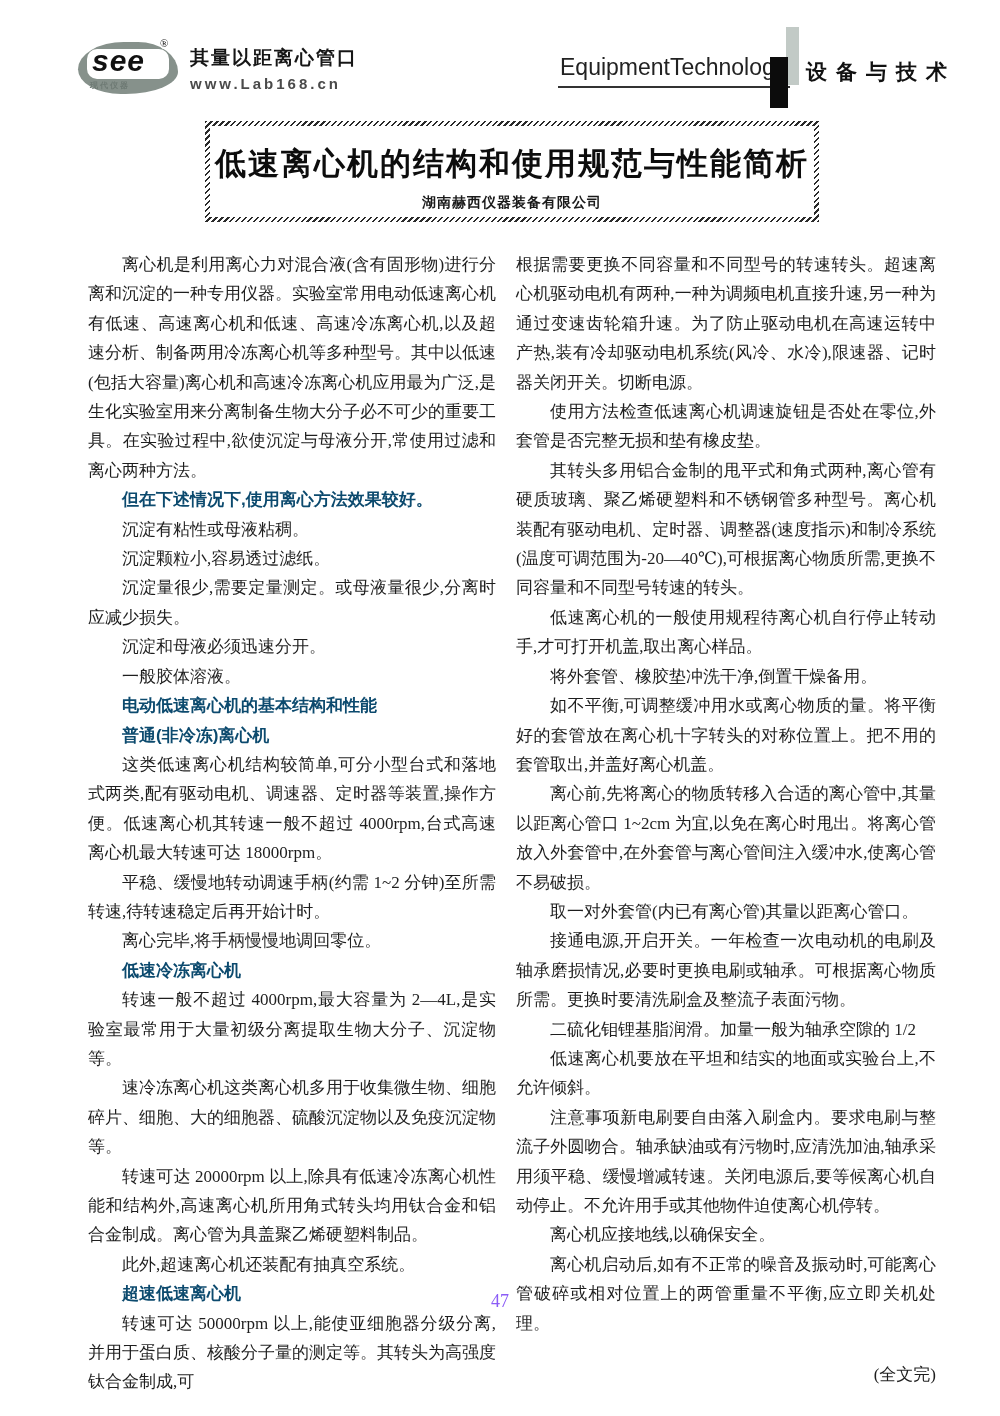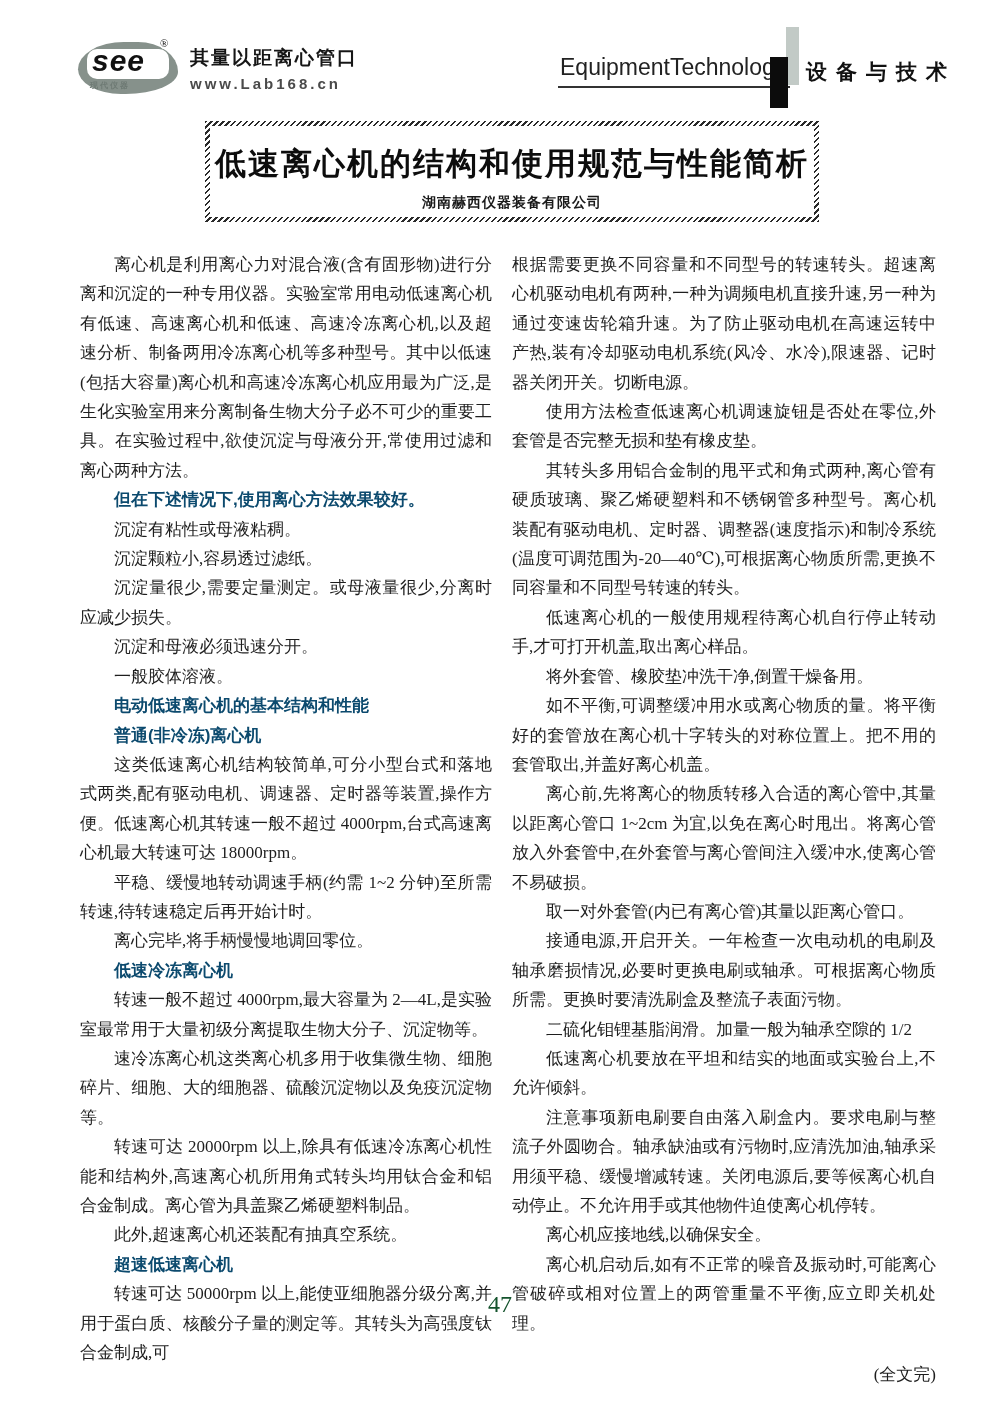--- a/index.html
+++ b/index.html
@@ -32,28 +32,28 @@
     position:absolute;left:205px;top:121px;width:614px;height:101px;
     box-sizing:border-box;padding:5px;
     background:repeating-linear-gradient(135deg,#2a2a2a 0 1.6px,#ffffff 1.6px 4.2px);
   }
   .title-inner{width:100%;height:100%;background:#ffffff;box-sizing:border-box;text-align:center;padding-top:17px;}
   .article-title{font-family:"Liberation Sans",sans-serif;font-weight:bold;font-size:31px;color:#0d0d0d;letter-spacing:2px;margin:0;}
   .article-subtitle{font-family:"Liberation Sans",sans-serif;font-weight:bold;font-size:14px;color:#1a1a1a;letter-spacing:1px;margin-top:9px;}
   
   .body-columns{position:absolute;left:80px;top:250px;width:856px;display:flex;gap:20px;}
   .col{font-size:17px;line-height:29.4px;text-align:justify;}
-  .col-left{width:412px;}
+  .col-left{width:412px;margin-left:8px;}
   .col-right{width:424px;}
   .para{margin:0;text-indent:2em;}
   .para.noindent{text-indent:0;}
   .para.bold{font-family:"Liberation Sans",sans-serif;font-weight:bold;color:#0c4a6e;}
   .end-note{margin-top:22px;text-align:right;text-indent:0;font-size:17px;}
   
-  .page-number{position:absolute;left:0;top:1291px;width:100%;text-align:center;font-size:24px;color:#14532d;}
+  .page-number{position:absolute;left:0;top:1291px;width:100%;text-align:center;font-size:18px;color:#8b5cf6;}
 </style>
 </head>
 <body>
 
 <div class="page">
 
   <div class="logo">
     <div class="logo-cloud">
       <div class="cloud-bg"></div>
       <div class="cloud-white"></div>

